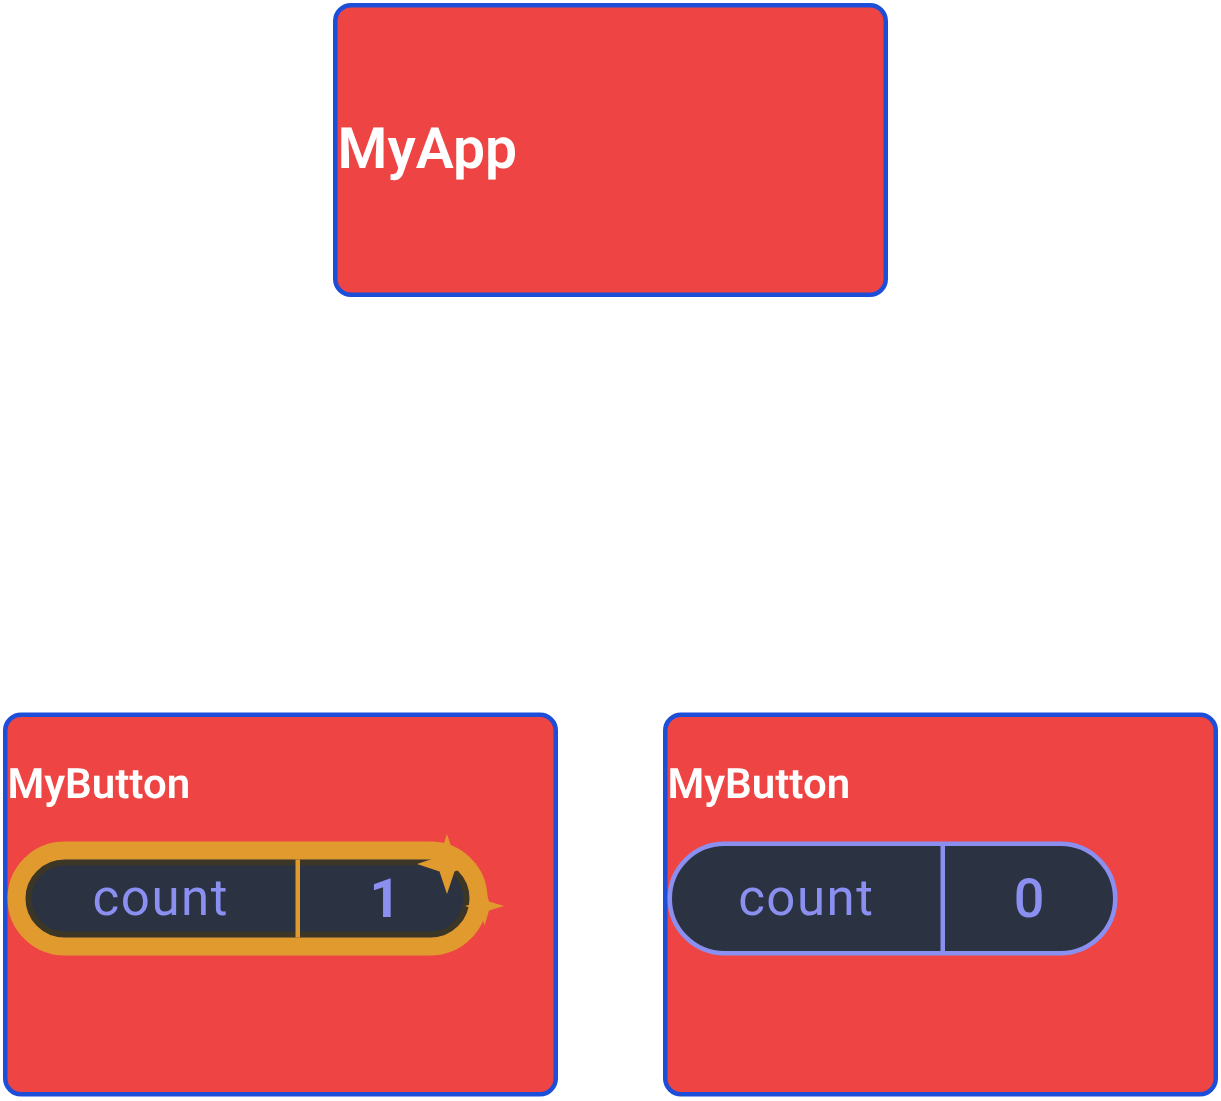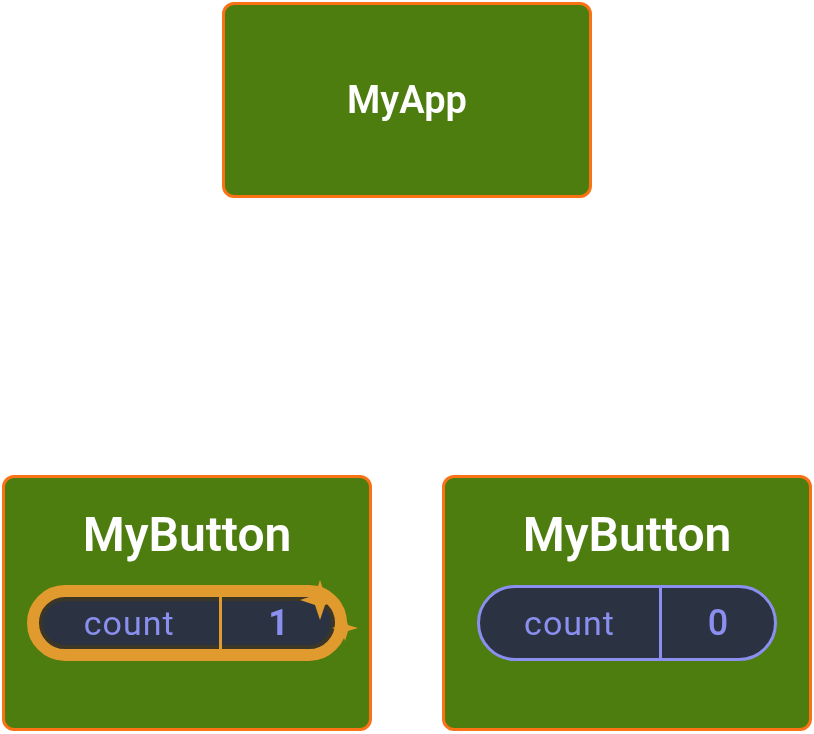--- a/index.html
+++ b/index.html
@@ -10,48 +10,47 @@
     font-family: -apple-system, BlinkMacSystemFont, "Segoe UI", Roboto, Helvetica, Arial, sans-serif;
     position: relative;
   }
   .canvas {
     position: relative;
     width: 814px;
     height: 734px;
   }
   .node {
     position: absolute;
-    background: #4d7c0f;
-    border: 3px solid #f97316;
+    background: #ef4444;
+    border: 3px solid #1d4ed8;
     border-radius: 12px;
     color: #ffffff;
     display: flex;
     flex-direction: column;
-    align-items: center;
     justify-content: flex-start;
     padding-top: 28px;
   }
   .node-root {
     left: 222px;
     top: 2px;
     width: 370px;
     height: 196px;
     justify-content: center;
     padding-top: 0;
   }
   .node-root .title { font-size: 38px; font-weight: 600; }
   .node-child {
     width: 370px;
     height: 256px;
     top: 475px;
   }
   .node-left { left: 2px; }
   .node-right { left: 442px; }
   .node-child .title {
-    font-size: 48px;
+    font-size: 28px;
     font-weight: 600;
     margin-bottom: 22px;
   }
   .pill {
     position: relative;
     display: flex;
     align-items: center;
     justify-content: center;
     border-radius: 999px;
     height: 76px;

